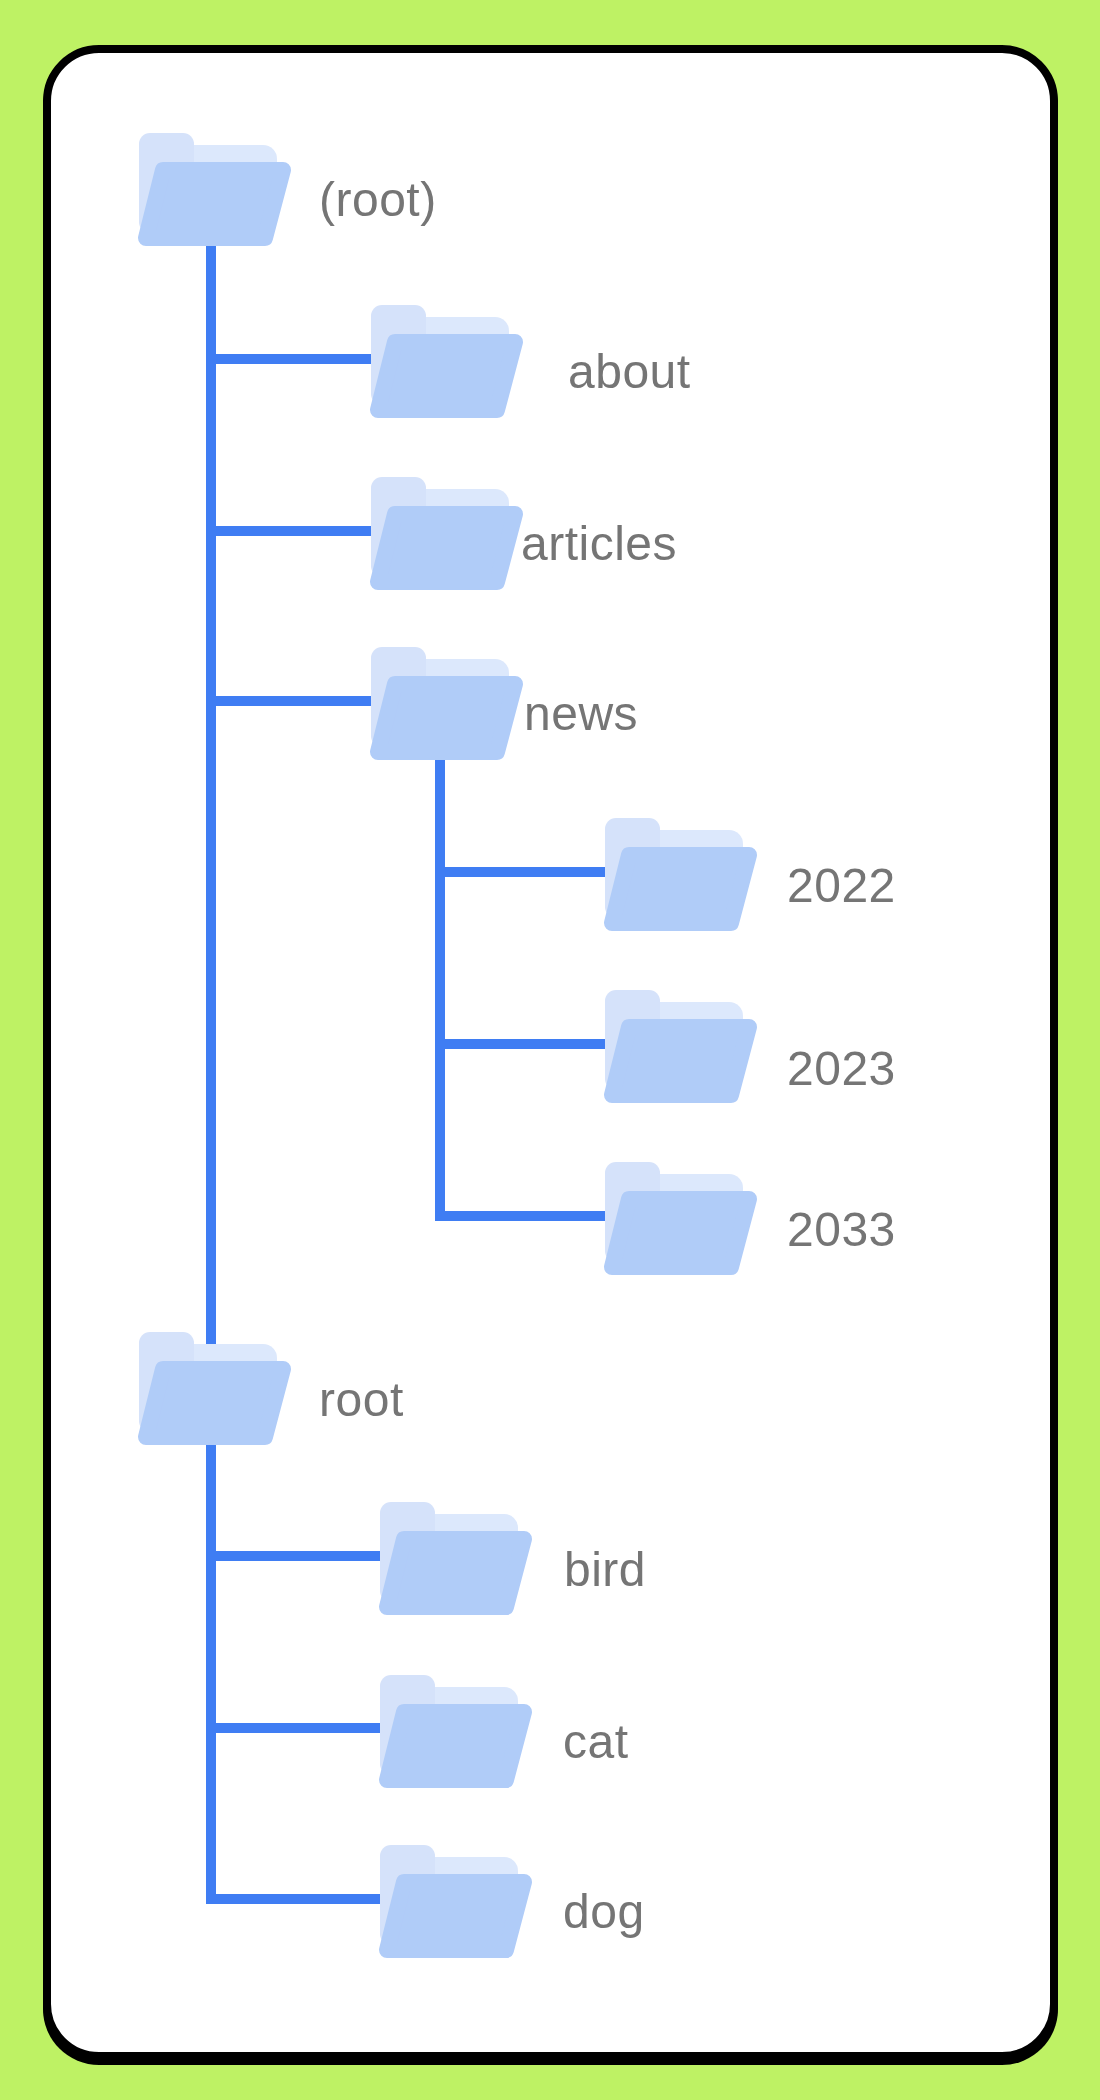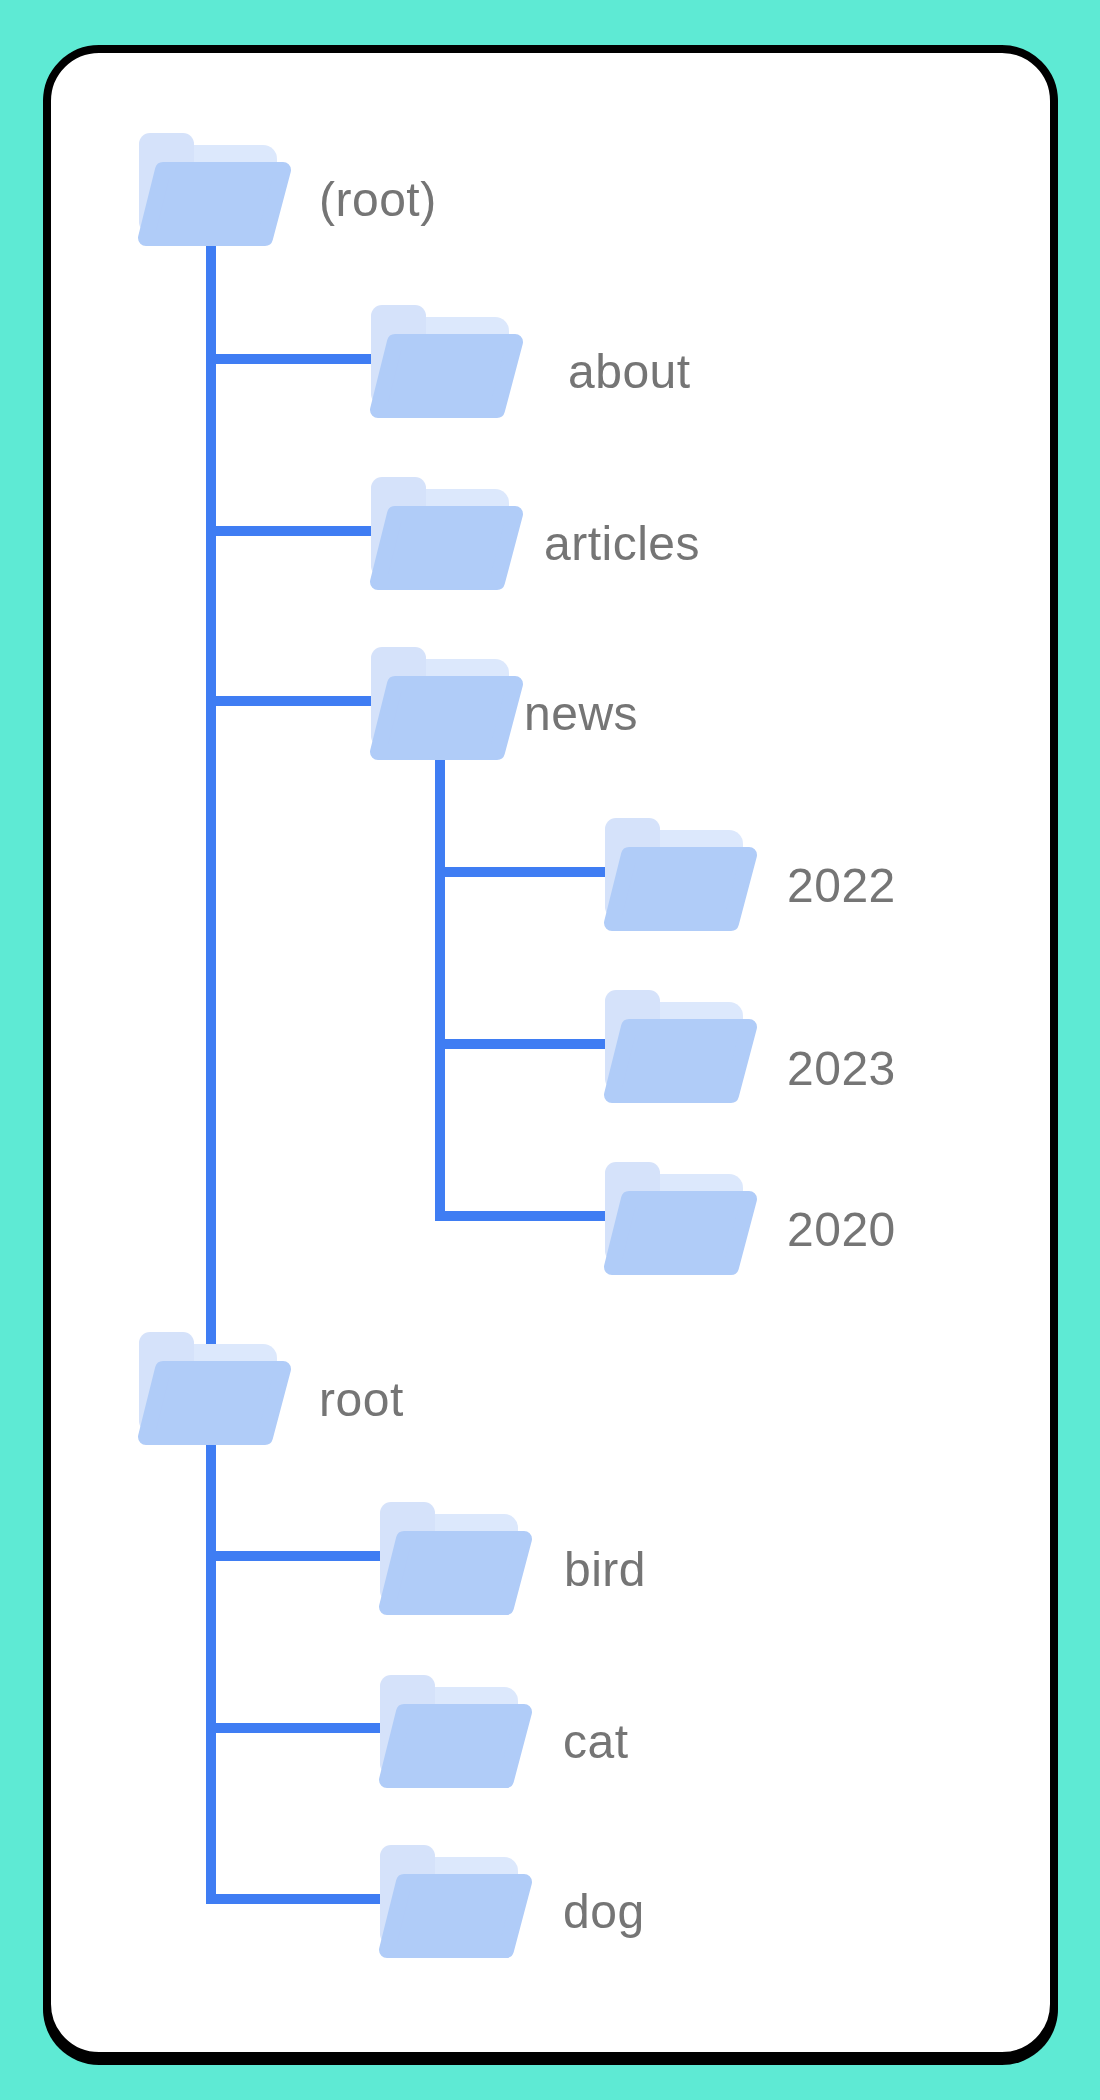--- a/index.html
+++ b/index.html
@@ -4,21 +4,21 @@
 <style>
   html, body {
     margin: 0;
     padding: 0;
     background: #ffffff;
   }
   .canvas {
     position: relative;
     width: 1100px;
     height: 2100px;
-    background: #5eead4;
+    background: #bef264;
     overflow: hidden;
     font-family: "Liberation Sans", sans-serif;
   }
   .card {
     position: absolute;
     left: 43px;
     top: 45px;
     width: 1015px;
     height: 2015px;
     box-sizing: border-box;
@@ -85,23 +85,23 @@
       <use href="#folder-shape" x="604" y="1162" width="155" height="113"></use>
       <use href="#folder-shape" x="138" y="1332" width="155" height="113"></use>
       <use href="#folder-shape" x="379" y="1502" width="155" height="113"></use>
       <use href="#folder-shape" x="379" y="1675" width="155" height="113"></use>
       <use href="#folder-shape" x="379" y="1845" width="155" height="113"></use>
     </g>
   </svg>
 
   <div class="lbl" style="left:319px; top:176px">(root)</div>
   <div class="lbl" style="left:568px; top:348px">about</div>
-  <div class="lbl" style="left:544px; top:520px">articles</div>
+  <div class="lbl" style="left:521px; top:520px">articles</div>
   <div class="lbl" style="left:524px; top:690px">news</div>
   <div class="lbl" style="left:787px; top:862px">2022</div>
   <div class="lbl" style="left:787px; top:1045px">2023</div>
-  <div class="lbl" style="left:787px; top:1206px">2020</div>
+  <div class="lbl" style="left:787px; top:1206px">2033</div>
   <div class="lbl" style="left:319px; top:1376px">root</div>
   <div class="lbl" style="left:564px; top:1546px">bird</div>
   <div class="lbl" style="left:563px; top:1718px">cat</div>
   <div class="lbl" style="left:563px; top:1888px">dog</div>
 
 </div>
 
 </body></html>

